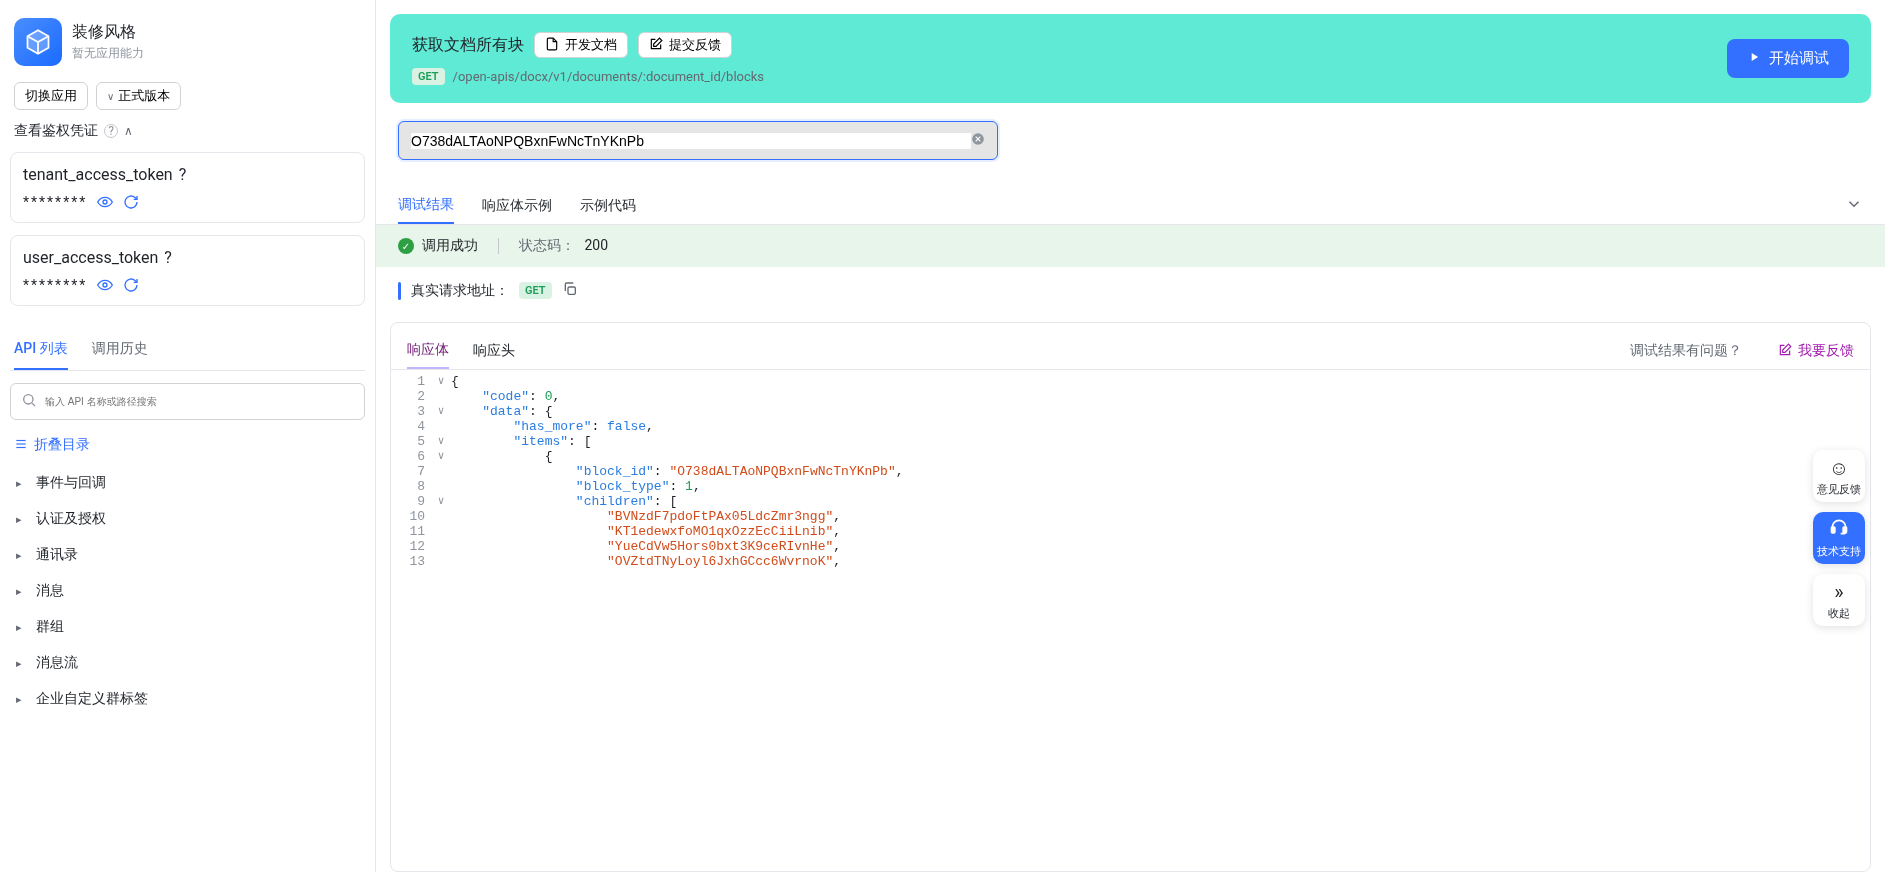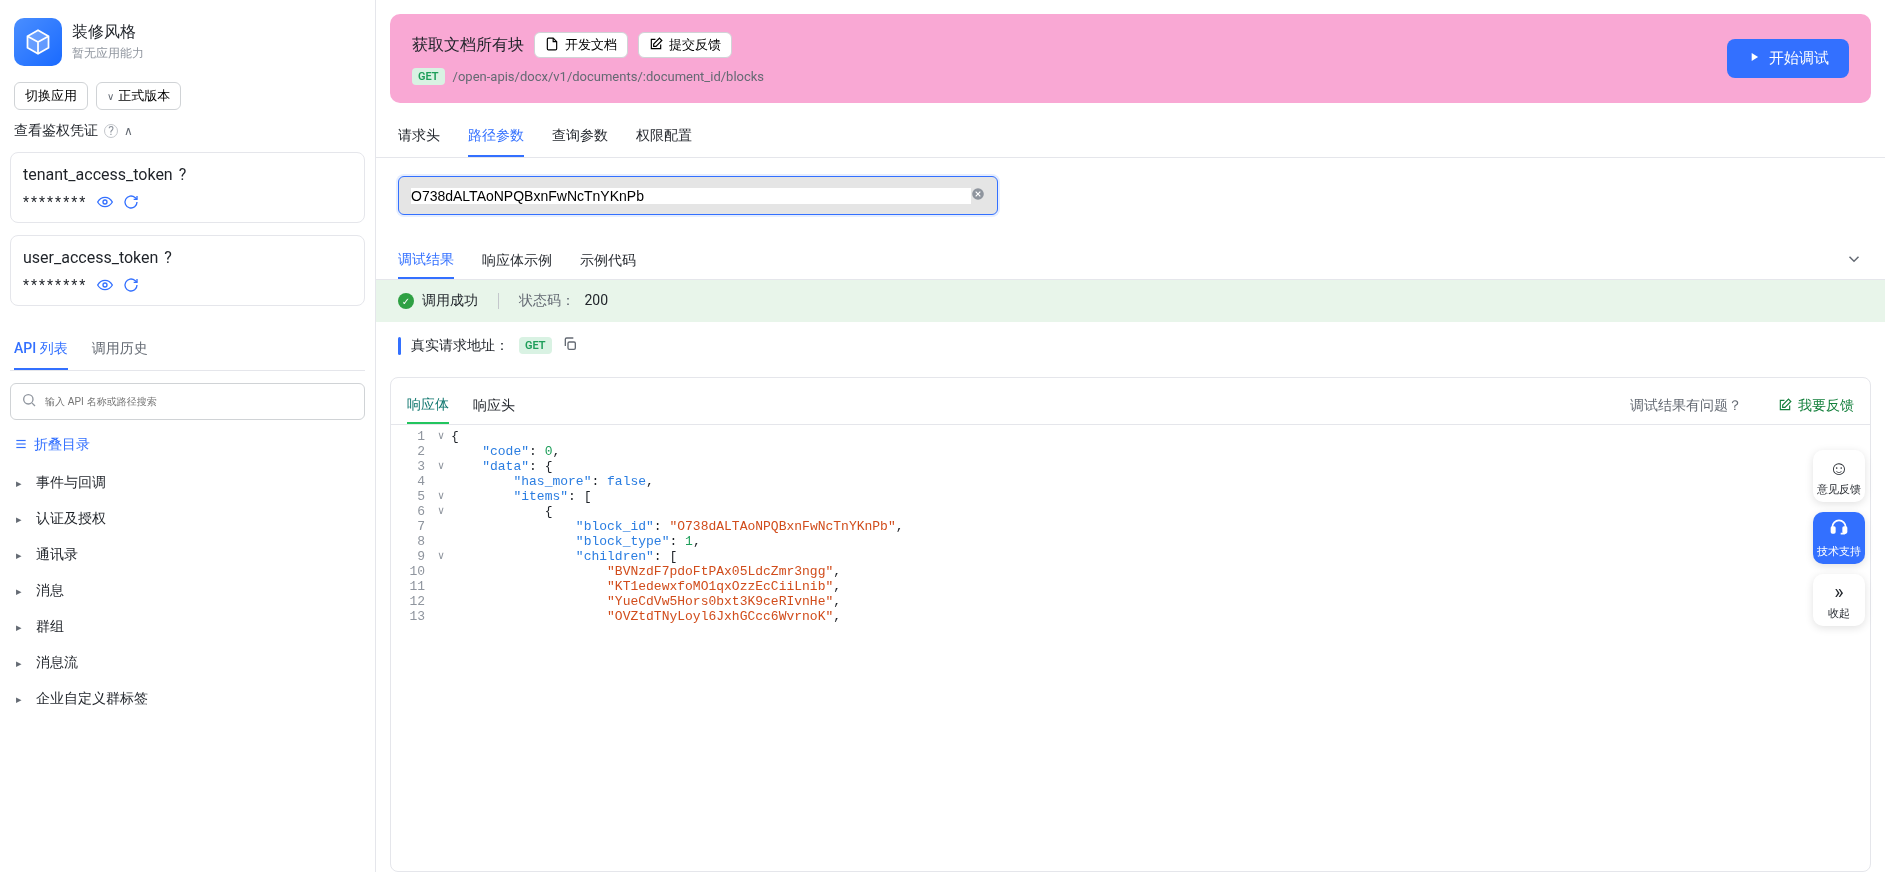--- a/index.html
+++ b/index.html
@@ -27,21 +27,21 @@
 .tabs { display: flex; gap: 24px; border-bottom: 1px solid #e5e6eb; margin-top: 18px; padding: 0 4px; }
 .tab { padding: 10px 0; cursor: pointer; color: #646a73; }
 .tab.active { color: #3370ff; border-bottom: 2px solid #3370ff; font-weight: 500; }
 .search-box { display: flex; align-items: center; gap: 8px; border: 1px solid #d0d3d6; border-radius: 6px; padding: 8px 10px; margin: 12px 0; color: #8f959e; }
 .search-box input { border: none; outline: none; flex: 1; font-size: 10px; }
 .collapse-link { color: #3370ff; padding: 4px; cursor: pointer; display: flex; align-items: center; gap: 6px; }
 .cat-list { margin-top: 8px; display: flex; flex-direction: column; gap: 2px; }
 .cat-item { display: flex; align-items: center; gap: 8px; padding: 8px 6px; cursor: pointer; color: #1f2329; }
 .cat-item .arrow { color: #646a73; font-size: 11px; width: 12px; }
 .main { flex: 1; display: flex; flex-direction: column; overflow: hidden; }
-.api-header { margin: 14px 14px 0; background: #f9a8d4; border-radius: 10px; padding: 18px 22px; display: flex; justify-content: space-between; align-items: center; }
+.api-header { margin: 14px 14px 0; background: #5eead4; border-radius: 10px; padding: 18px 22px; display: flex; justify-content: space-between; align-items: center; }
 .api-header-left { display: flex; flex-direction: column; gap: 10px; }
 .api-title-row { display: flex; align-items: center; gap: 10px; }
 .api-title { font-size: 16px; }
 .pill-btn { border: 1px solid #d0d3d6; background: #fff; border-radius: 6px; padding: 3px 10px; font-size: 13px; cursor: pointer; display: inline-flex; align-items: center; gap: 6px; }
 .method-badge { background: #d9f2e3; color: #1e9e5a; font-size: 11px; padding: 2px 6px; border-radius: 4px; font-weight: 600; }
 .api-path { display: flex; align-items: center; gap: 8px; color: #646a73; font-size: 13px; }
 .primary-btn { background: #3370ff; color: #fff; border: none; border-radius: 8px; padding: 10px 20px; font-size: 15px; cursor: pointer; display: inline-flex; align-items: center; gap: 8px; }
 .param-tabs { display: flex; gap: 28px; padding: 14px 22px 0; border-bottom: 1px solid #e5e6eb; }
 .param-tab { padding: 10px 0; cursor: pointer; color: #1f2329; }
 .param-tab.active { color: #3370ff; border-bottom: 2px solid #3370ff; font-weight: 500; }
@@ -60,23 +60,23 @@
 .divider-v { width: 1px; height: 16px; background: #c4c7cc; }
 .status-label { color: #646a73; }
 .status-code { color: #1f2329; margin-left: 6px; }
 .real-url-row { padding: 14px 22px; display: flex; align-items: center; gap: 10px; color: #1f2329; }
 .real-url-row .bar-indicator { width: 3px; height: 18px; background: #3370ff; border-radius: 2px; }
 .url-text { color: #1f2329; }
 .copy-icon { color: #646a73; cursor: pointer; }
 .response-panel { margin: 8px 14px 0; border: 1px solid #e5e6eb; border-radius: 8px; flex: 1; display: flex; flex-direction: column; overflow: hidden; }
 .response-tabs { display: flex; gap: 24px; padding: 10px 16px 0; border-bottom: 1px solid #e5e6eb; align-items: center; }
 .response-tab { padding: 8px 0; cursor: pointer; color: #1f2329; }
-.response-tab.active { color: #0f766e; border-bottom: 2px solid #22c55e; font-weight: 500; }
+.response-tab.active { color: #701a75; border-bottom: 2px solid #c4b5fd; font-weight: 500; }
 .response-tabs .spacer { flex: 1; }
-.feedback-link { color: #15803d; cursor: pointer; display: inline-flex; align-items: center; gap: 6px; }
+.feedback-link { color: #a21caf; cursor: pointer; display: inline-flex; align-items: center; gap: 6px; }
 .feedback-q { color: #646a73; margin-right: 12px; }
 .code-view { font-family: Consolas, "Courier New", monospace; font-size: 13px; overflow: auto; flex: 1; padding: 4px 0; }
 .code-line { display: flex; align-items: flex-start; }
 .line-num { width: 40px; text-align: right; color: #8f959e; padding-right: 6px; user-select: none; }
 .fold-col { width: 20px; text-align: center; color: #8f959e; cursor: pointer; user-select: none; font-size: 11px; }
 .code-content { white-space: pre; }
 .tok-key { color: #2a7de1; }
 .tok-str { color: #d14c1b; }
 .tok-num { color: #1e9e5a; }
 .tok-bool { color: #2a7de1; }
@@ -243,26 +243,20 @@
         </div>
       </div>
       <button class="primary-btn">
         <span><svg width="14" height="14" viewBox="0 0 24 24" fill="currentColor">
               <path d="M8 5v14l11-7z"></path>
             </svg></span>
         <span>开始调试</span>
       </button>
     </div>
 
-    <div class="param-tabs">
-      <div class="param-tab">请求头</div>
-      <div class="param-tab active">路径参数</div>
-      <div class="param-tab">查询参数</div>
-      <div class="param-tab">权限配置</div>
-    </div>
 
     <div class="param-input-wrap">
       <div class="param-input">
         <input value="O738dALTAoNPQBxnFwNcTnYKnPb" style="">
         <span class="clear-icon"><svg width="14" height="14" viewBox="0 0 24 24" fill="#8f959e">
               <circle cx="12" cy="12" r="10"></circle>
               <path d="M8 8l8 8M16 8l-8 8" stroke="#fff" stroke-width="2"></path>
             </svg></span>
       </div>
     </div>

